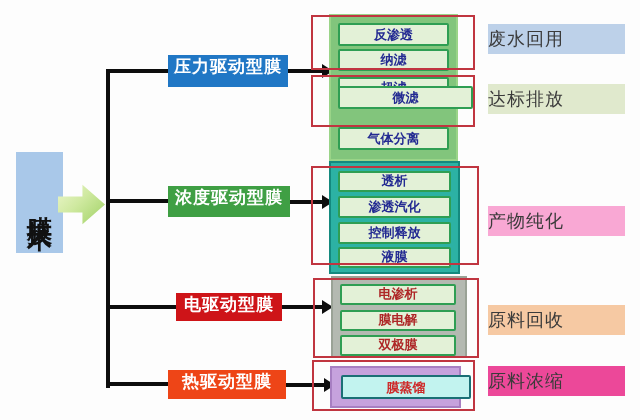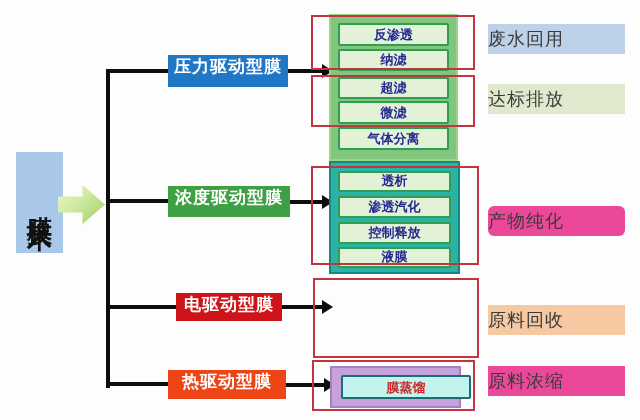--- a/index.html
+++ b/index.html
@@ -45,21 +45,21 @@
   .chip-cyan{background:#c2f3ef;border:2px solid #1a6f75;color:#ce2828;}
 
   
   .group-rect{position:absolute;border:2px solid #c03540;box-sizing:border-box;z-index:6;background:transparent;}
 
   
   .app{position:absolute;left:488px;width:137px;height:30px;display:flex;align-items:center;justify-content:flex-start;
     font-size:18px;color:#3b3b3b;letter-spacing:1px;}
   .app-1{top:24px;background:#bdd1e9;}
   .app-2{top:84px;background:#e0e9cd;}
-  .app-3{top:206px;background:#ec4899;border-radius:6px;}
+  .app-3{top:206px;background:#f9a8d4;}
   .app-4{top:305px;background:#f6c9a3;}
   .app-5{top:366px;background:#ec4899;}
 </style>
 </head>
 <body>
 
 <div class="stage">
 
   <div class="root-box">
     <span>膜技术</span>
@@ -101,21 +101,21 @@
   <div class="container c-pressure">
     <div class="chip" style="left:7px;top:7px;width:111px;height:23px;">
       <span>反渗透</span>
     </div>
     <div class="chip" style="left:7px;top:33px;width:111px;height:22px;">
       <span>纳滤</span>
     </div>
     <div class="chip" style="left:7px;top:61px;width:111px;height:22px;">
       <span>超滤</span>
     </div>
-    <div class="chip" style="left:7px;top:70px;width:111px;height:23px;margin-top:15px;">
+    <div class="chip" style="left:7px;top:70px;width:135px;height:23px;">
       <span>微滤</span>
     </div>
     <div class="chip" style="left:7px;top:111px;width:111px;height:23px;">
       <span>气体分离</span>
     </div>
   </div>
 
   <div class="container c-concentration">
     <div class="chip" style="left:7px;top:8px;width:113px;height:21px;">
       <span>透析</span>
@@ -124,20 +124,31 @@
       <span>渗透汽化</span>
     </div>
     <div class="chip" style="left:7px;top:59px;width:113px;height:22px;">
       <span>控制释放</span>
     </div>
     <div class="chip" style="left:7px;top:84px;width:113px;height:21px;">
       <span>液膜</span>
     </div>
   </div>
 
+  <div class="container c-electric">
+    <div class="chip chip-red" style="left:7px;top:6px;width:116px;height:21px;">
+      <span>电渗析</span>
+    </div>
+    <div class="chip chip-red" style="left:7px;top:32px;width:116px;height:21px;">
+      <span>膜电解</span>
+    </div>
+    <div class="chip chip-red" style="left:7px;top:57px;width:116px;height:21px;">
+      <span>双极膜</span>
+    </div>
+  </div>
 
   <div class="container c-thermal">
     <div class="chip chip-cyan" style="left:9px;top:7px;width:130px;height:24px;">
       <span>膜蒸馏</span>
     </div>
   </div>
 
   <div class="group-rect" style="left:311px;top:15px;width:164px;height:55px;"></div>
   <div class="group-rect" style="left:311px;top:75px;width:164px;height:52px;"></div>
   <div class="group-rect" style="left:311px;top:166px;width:168px;height:99px;"></div>

